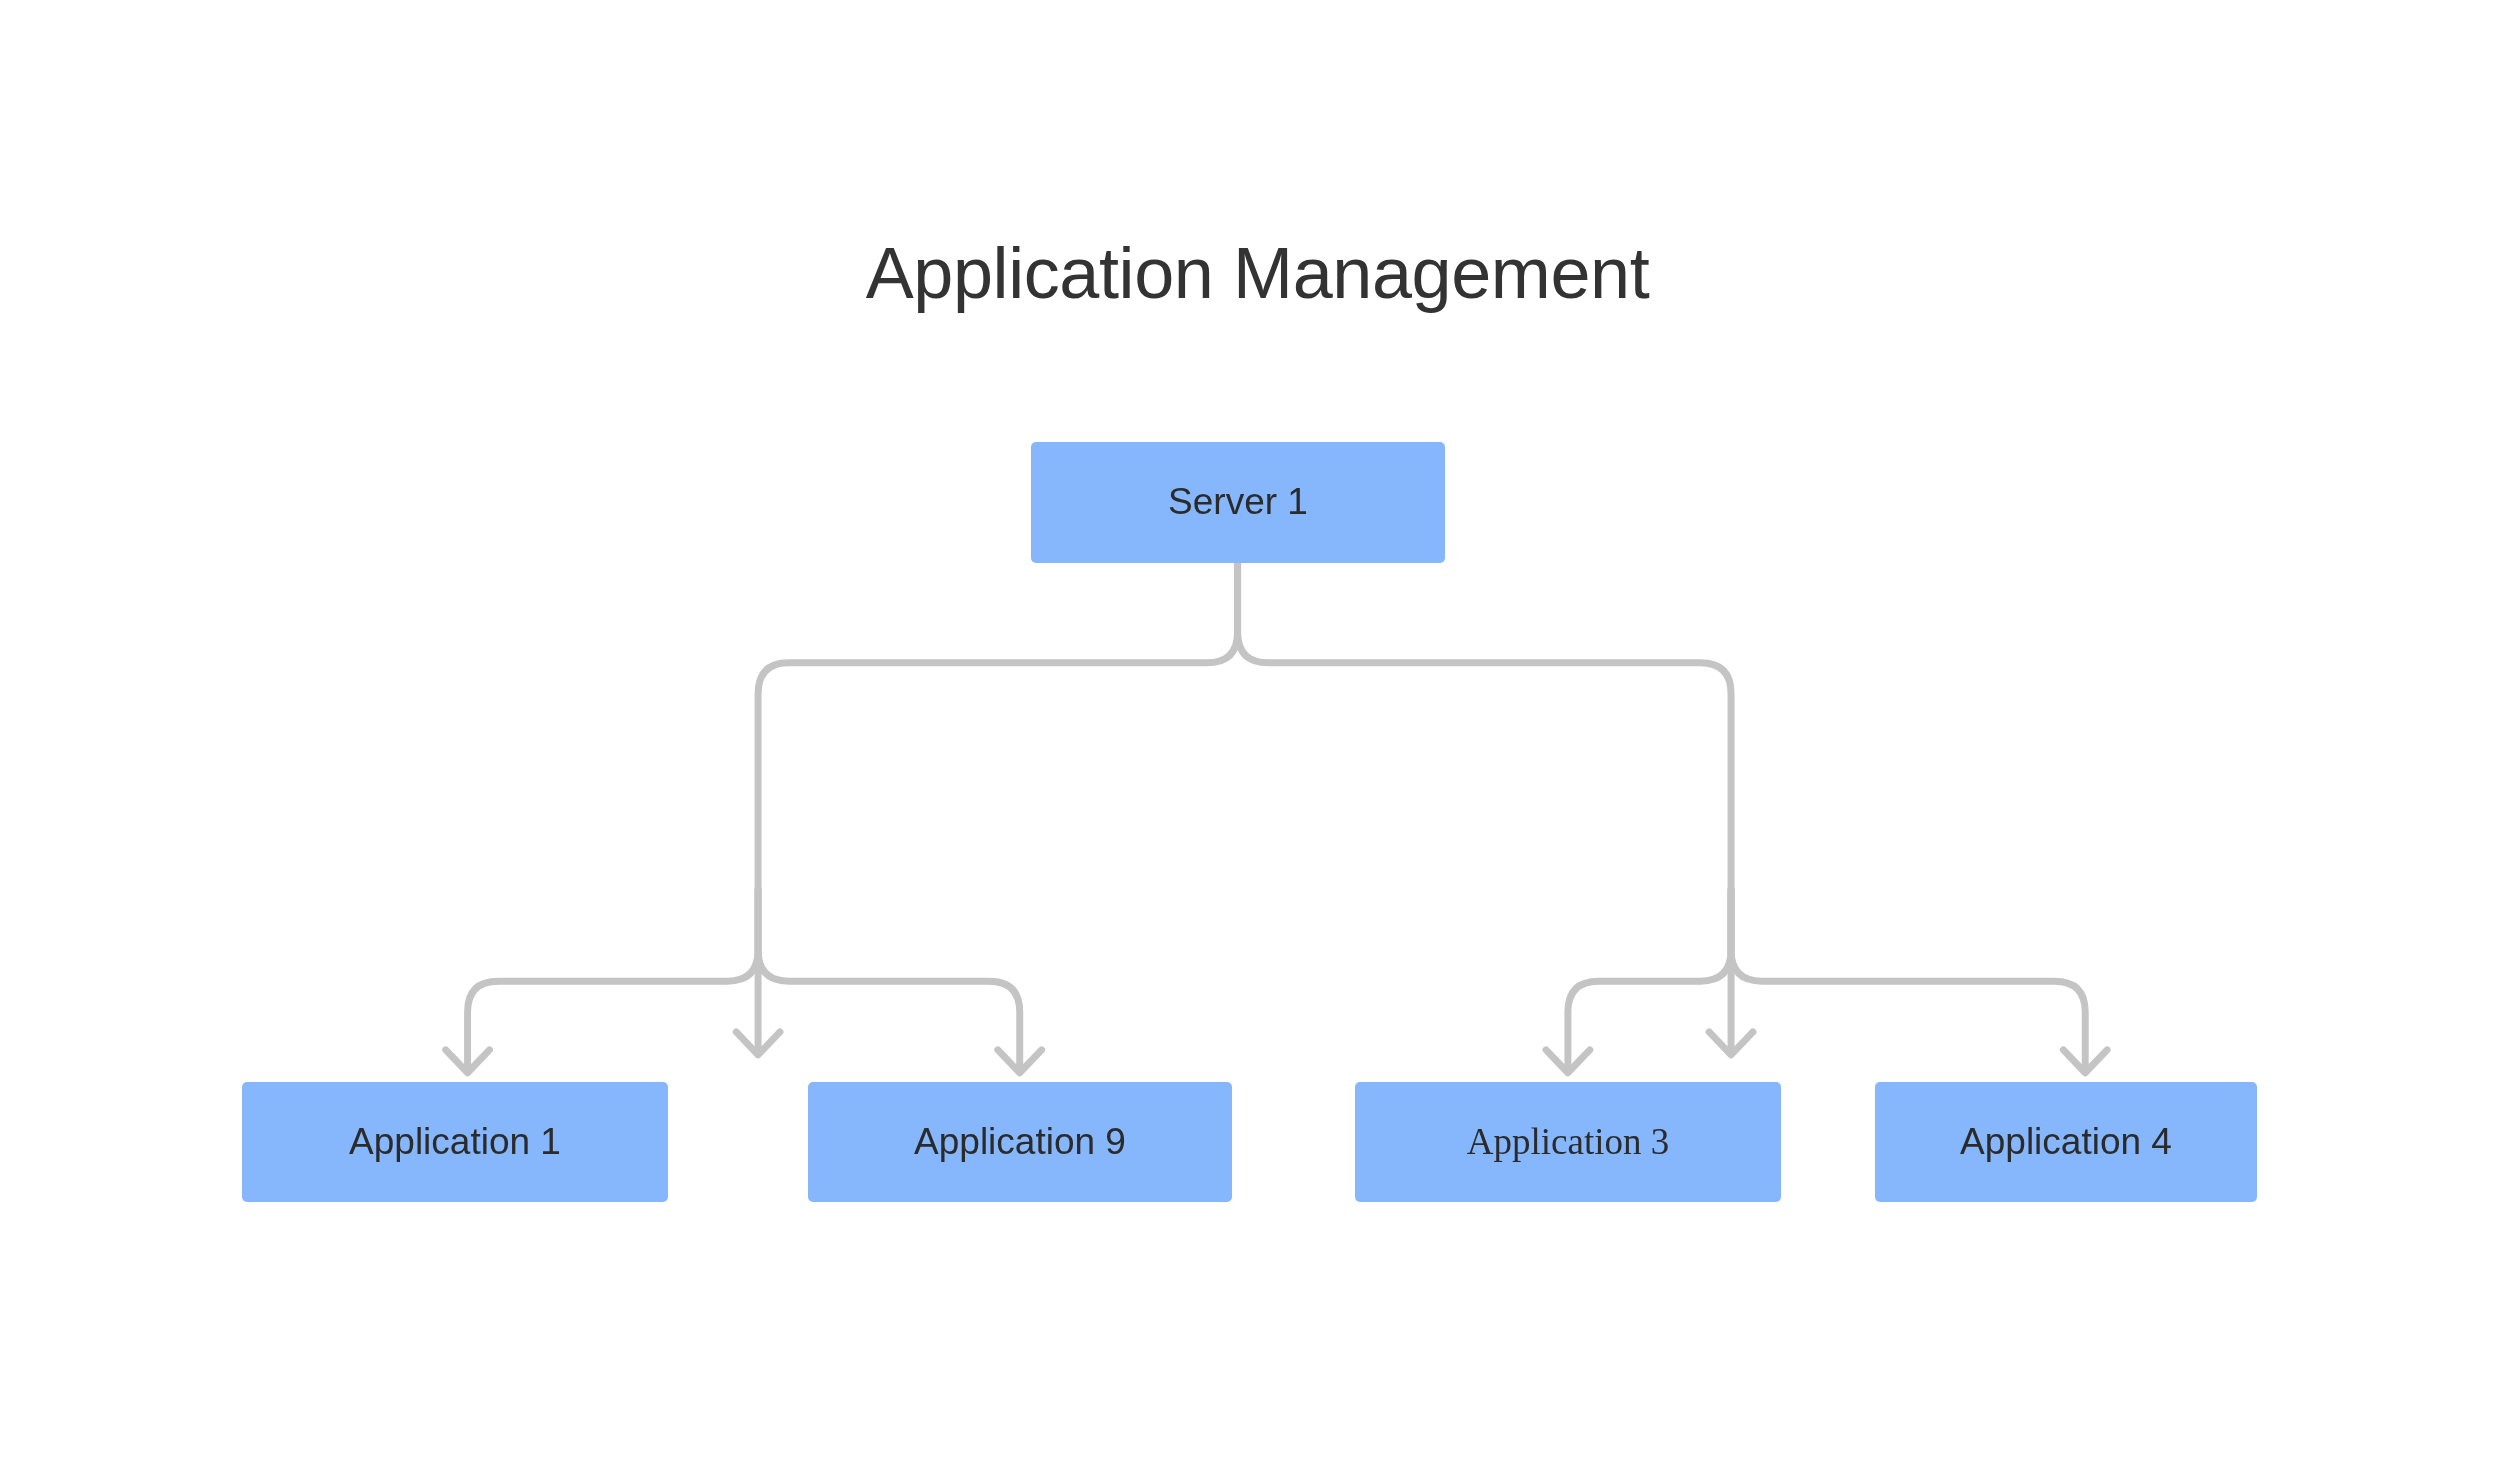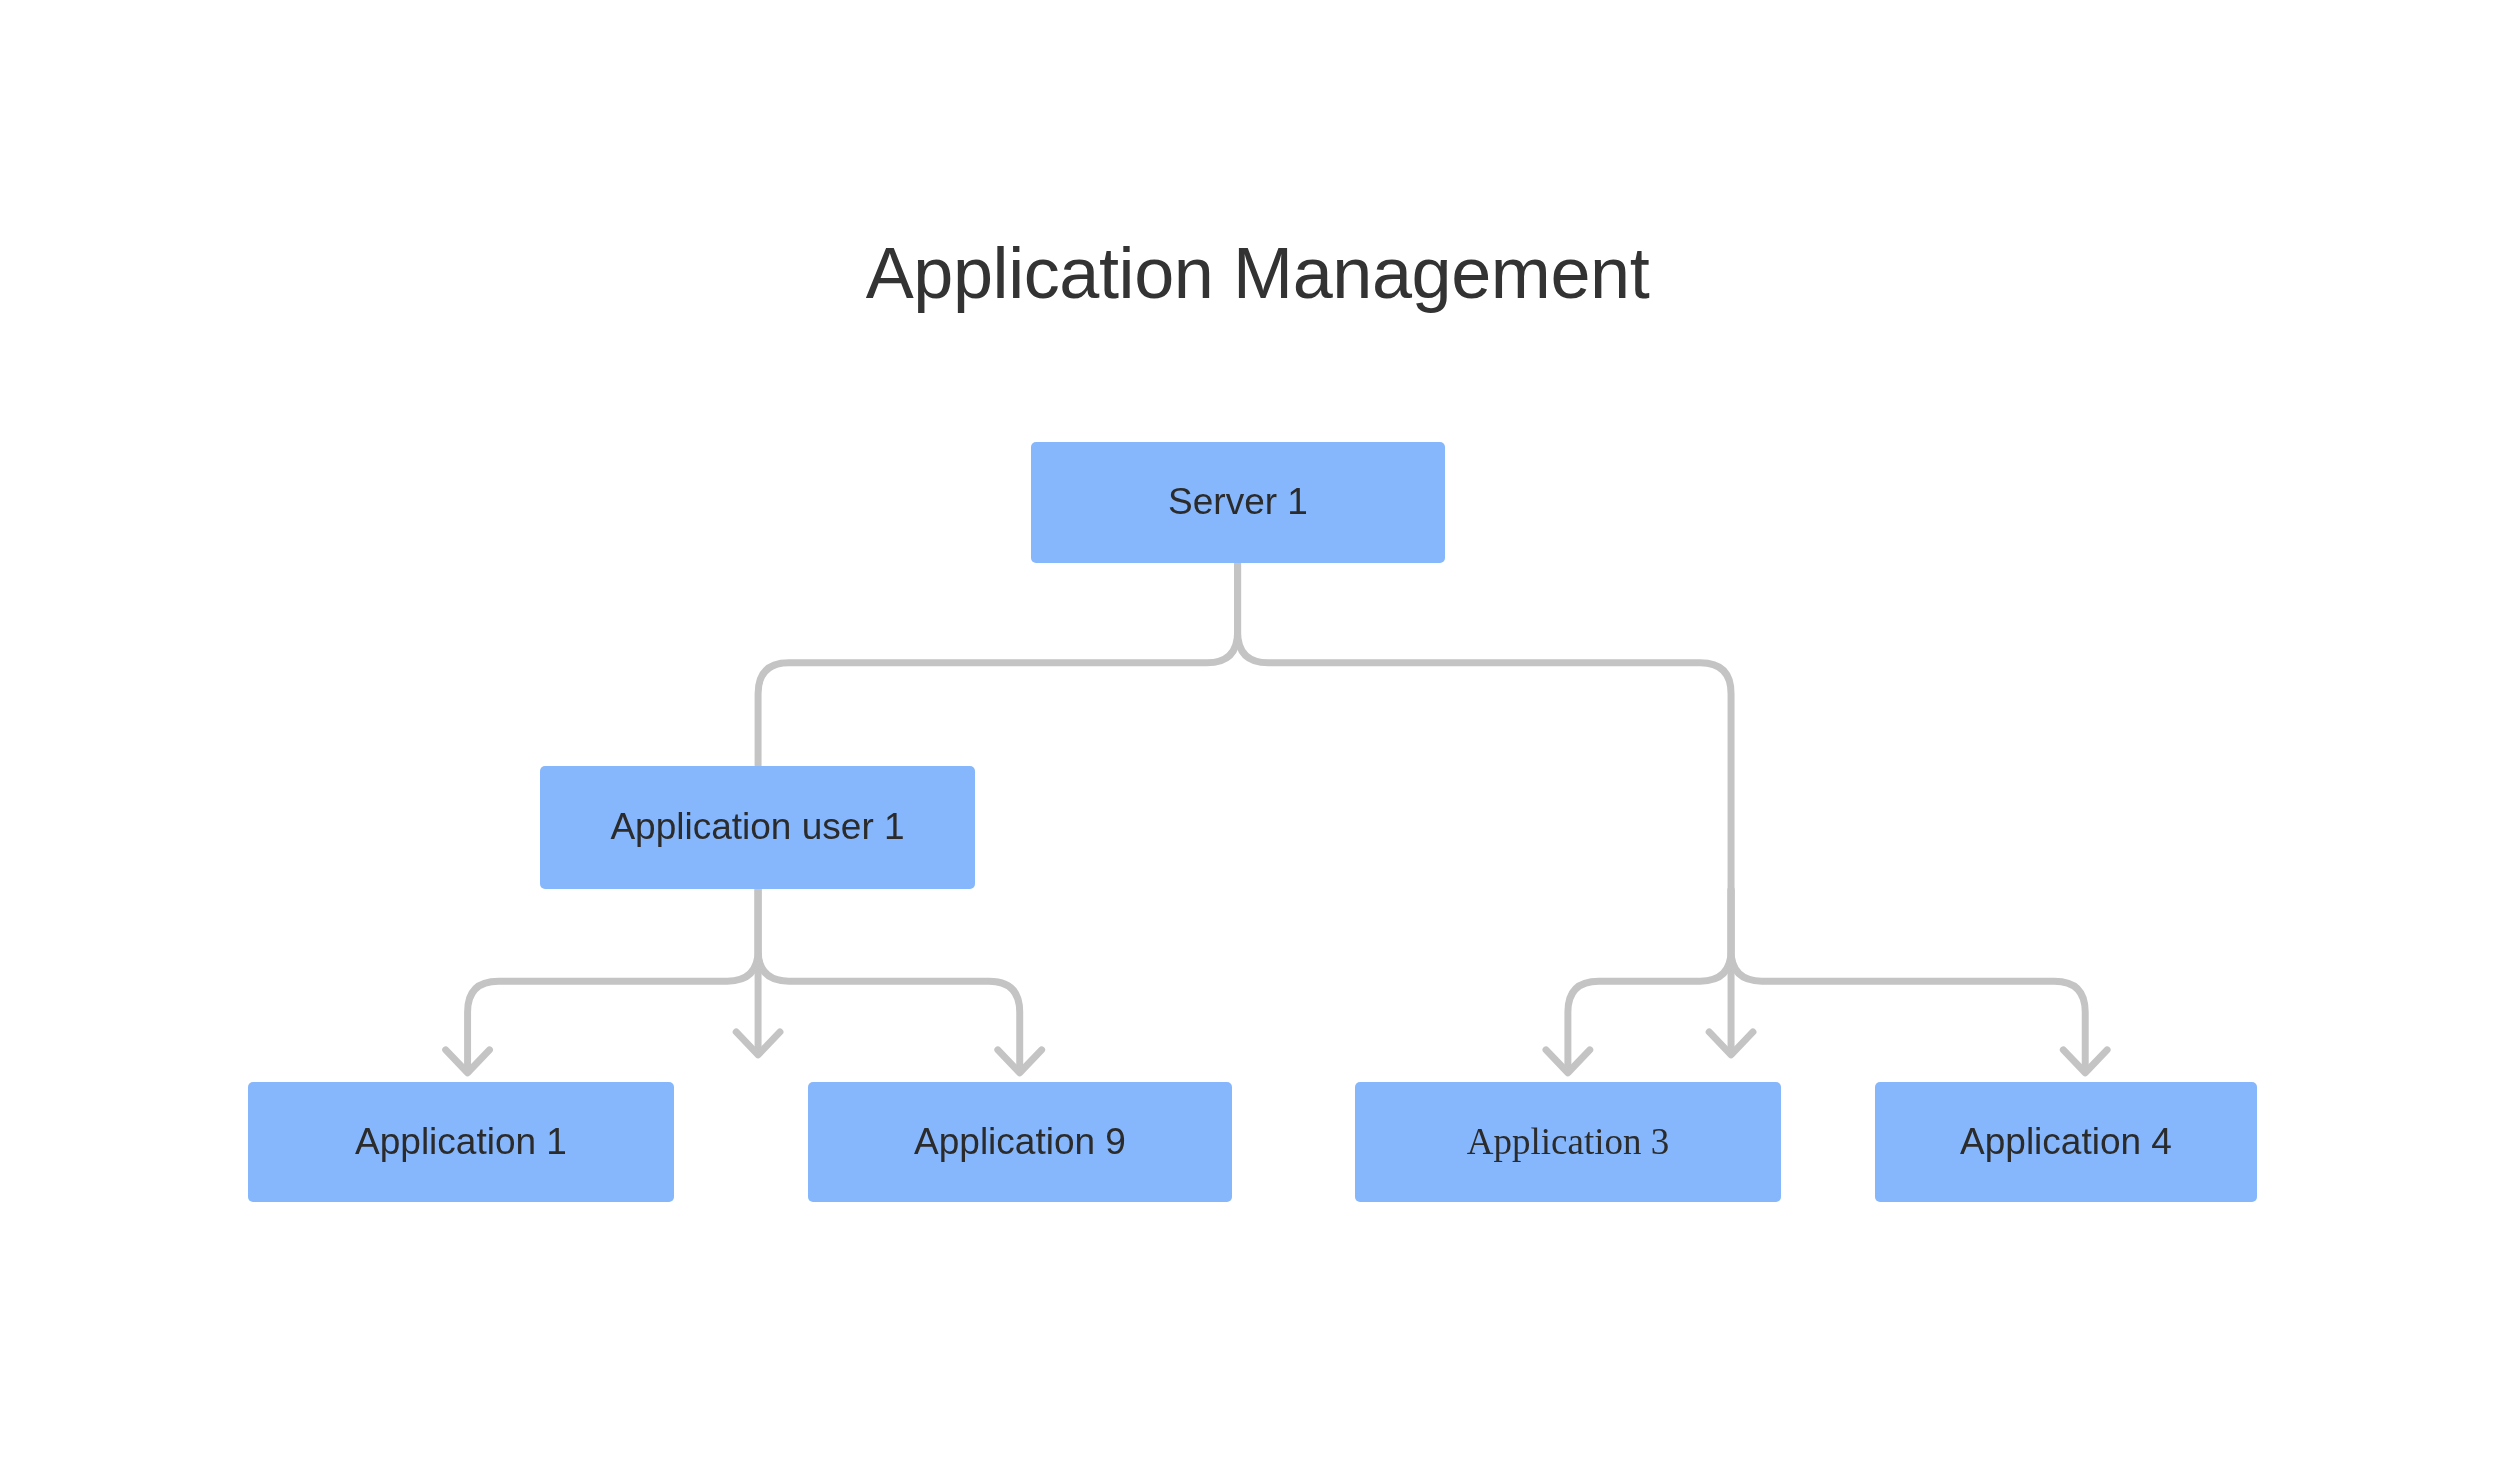--- a/index.html
+++ b/index.html
@@ -89,26 +89,23 @@
 
       <path d="M 1740 894 L 1740 955 Q 1740 986 1771 986 L 2065 986 Q 2096 986 2096 1017 L 2096 1072"></path>
       <path d="M 2074 1055 L 2096 1078 L 2118 1055"></path>
     </g>
   </svg>
 
   <div class="node" style="left:1031px; top:442px; width:414px; height:121px;">
     <span class="node-label">Server 1</span>
   </div>
 
-  <div class="node" style="left:540px; top:766px; width:435px; height:123px;">
-    <span class="node-label">Application user 1</span>
-  </div>
 
 
-  <div class="node" style="left:248px; top:1082px; width:426px; height:120px;">
+  <div class="node" style="left:242px; top:1082px; width:426px; height:120px;">
     <span class="node-label">Application 1</span>
   </div>
 
   <div class="node" style="left:808px; top:1082px; width:424px; height:120px;">
     <span class="node-label">Application 9</span>
   </div>
 
   <div class="node" style="left:1355px; top:1082px; width:426px; height:120px;font-family:Liberation Serif, serif;">
     <span class="node-label">Application 3</span>
   </div>

